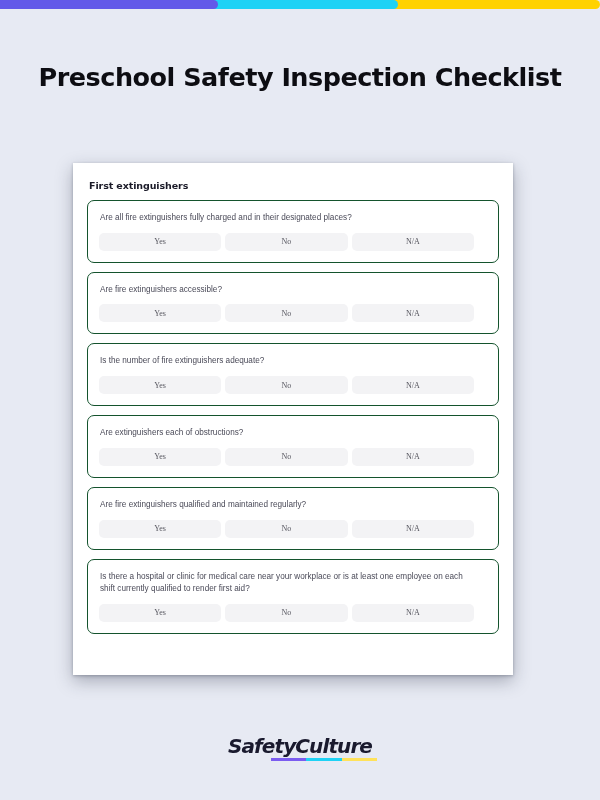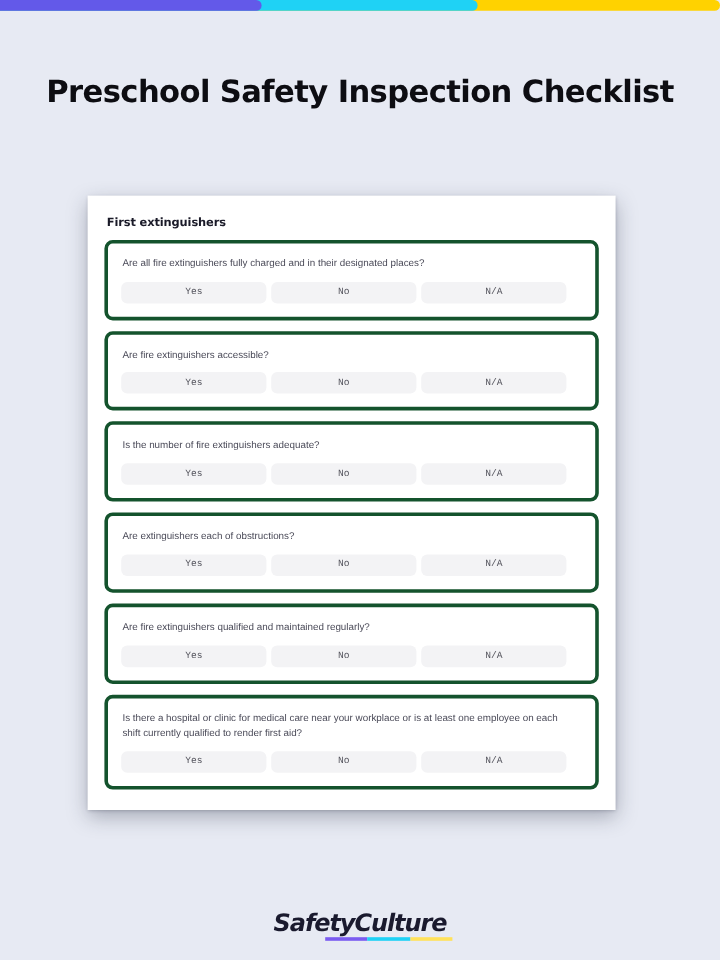--- a/index.html
+++ b/index.html
@@ -66,21 +66,21 @@
     font-size: 9.5px;
     font-weight: bold;
     color: #1a1a28;
     letter-spacing: -0.1px;
     margin: 7px 0 9px 2px;
   }
   .section-header.second { margin-top: 16px; }
 
   
   .q-card {
-    border: 3px solid #14532d;
+    border: 1px solid #14532d;
     border-radius: 7px;
     padding: 11px 24px 11px 11px;
     margin-bottom: 9px;
     background: #fff;
   }
 
   .q-text {
     font-size: 8.2px;
     line-height: 1.55;
     color: #4a4a58;
@@ -93,32 +93,32 @@
   }
 
   .answer-btn {
     flex: 1 1 0;
     background: #f3f3f5;
     border: none;
     border-radius: 5px;
     height: 18px;
     font-size: 8px;
     color: #56565f;
-    font-family: Liberation Mono, monospace;
+    font-family: Liberation Serif, serif;
     display: flex;
     align-items: center;
     justify-content: center;
     cursor: pointer;
   }
 
   
   .footer-logo {
     position: absolute;
     left: 0;
-    top: 757px;
+    top: 734px;
     width: 600px;
     text-align: center;
   }
   .logo-wrap {
     display: inline-block;
     position: relative;
   }
   .logo-text {
     font-family: "DejaVu Sans", sans-serif;
     font-size: 20px;

